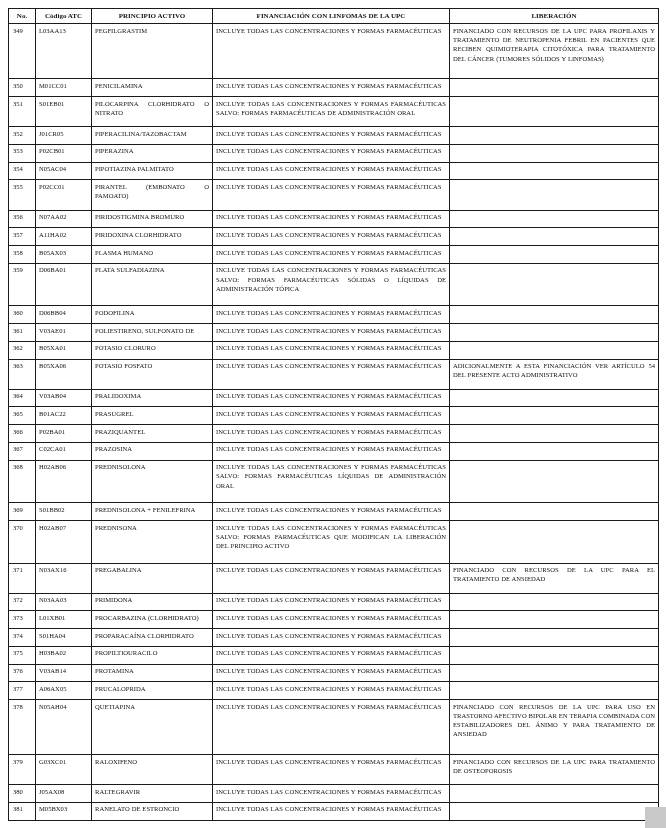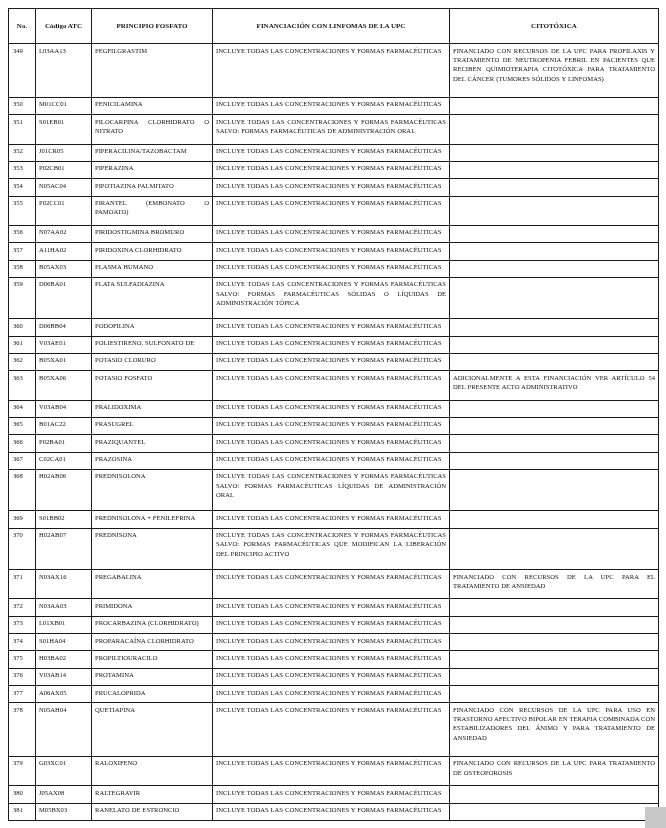--- a/index.html
+++ b/index.html
@@ -27,21 +27,21 @@
   .med-table th, .med-table td {
     border: 1px solid #1a1a1a;
     vertical-align: top;
     color: #141414;
     overflow: hidden;
   }
   .med-table th {
     font-size: 7px;
     font-weight: bold;
     text-align: center;
-    padding: 13px 2px;
+    padding: 3px 2px;
     line-height: 1.2;
   }
   .med-table td {
     font-size: 6.6px;
     line-height: 1.4;
     padding: 1.5px 3px;
     word-spacing: 0.3px;
   }
   td.c-no   { text-align: left; padding-left: 4px; }
   td.c-atc  { text-align: left; }
@@ -63,23 +63,23 @@
       <col style="width:27px">
       <col style="width:56px">
       <col style="width:121px">
       <col style="width:237px">
       <col style="width:209px">
     </colgroup>
     <thead>
       <tr>
         <th>No.</th>
         <th>Código ATC</th>
-        <th>PRINCIPIO FOSFATO</th>
+        <th>PRINCIPIO ACTIVO</th>
         <th>FINANCIACIÓN CON LINFOMAS DE LA UPC</th>
-        <th>CITOTÓXICA</th>
+        <th>LIBERACIÓN</th>
       </tr>
     </thead>
     <tbody>
         <tr>
     <td class="c-no">349</td>
     <td class="c-atc">L03AA13</td>
     <td class="c-principio">PEGFILGRASTIM</td>
     <td class="c-fin">INCLUYE TODAS LAS CONCENTRACIONES Y FORMAS FARMACÉUTICAS</td>
     <td class="c-acl">FINANCIADO CON RECURSOS DE LA UPC PARA PROFILAXIS Y TRATAMIENTO DE NEUTROPENIA FEBRIL EN PACIENTES QUE RECIBEN QUIMIOTERAPIA CITOTÓXICA PARA TRATAMIENTO DEL CÁNCER (TUMORES SÓLIDOS Y LINFOMAS)</td>
   </tr>

